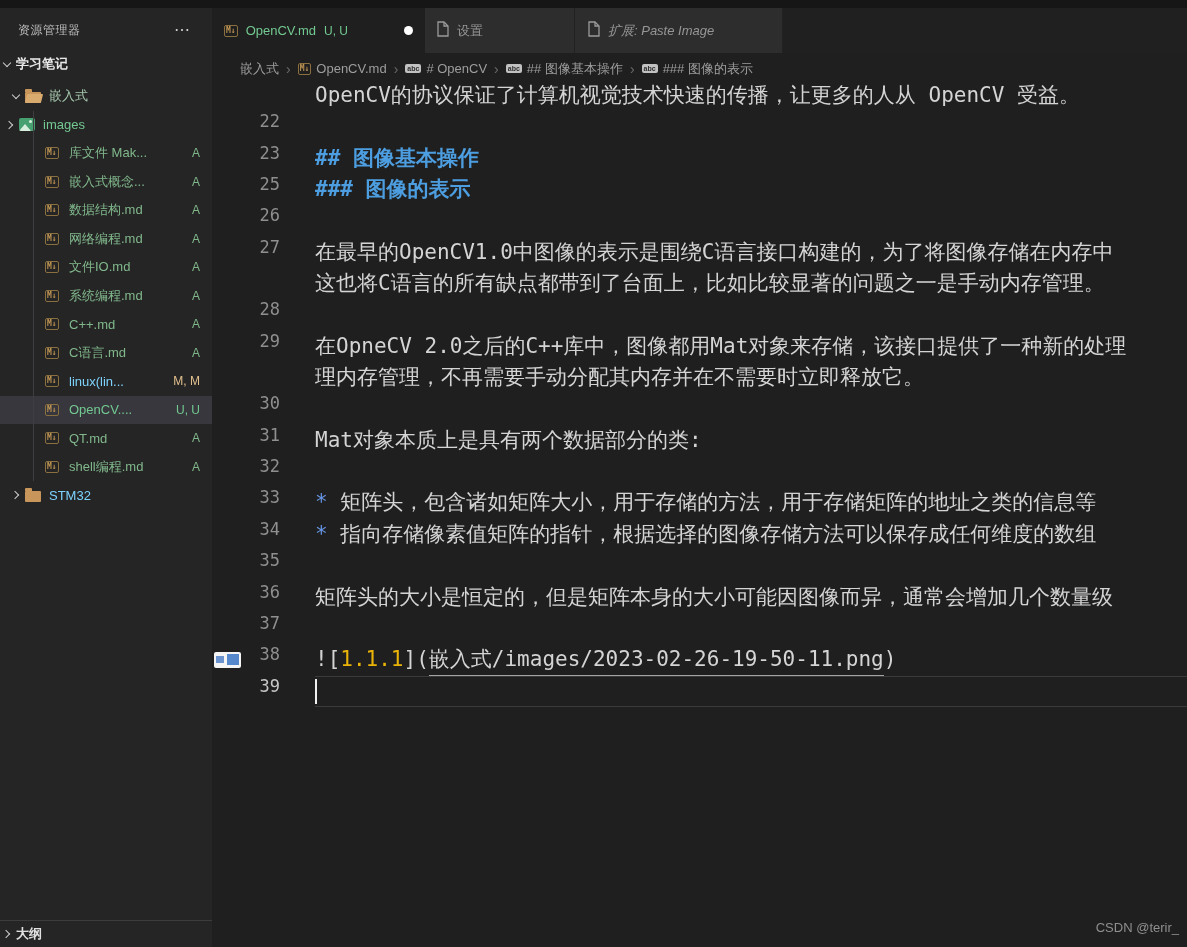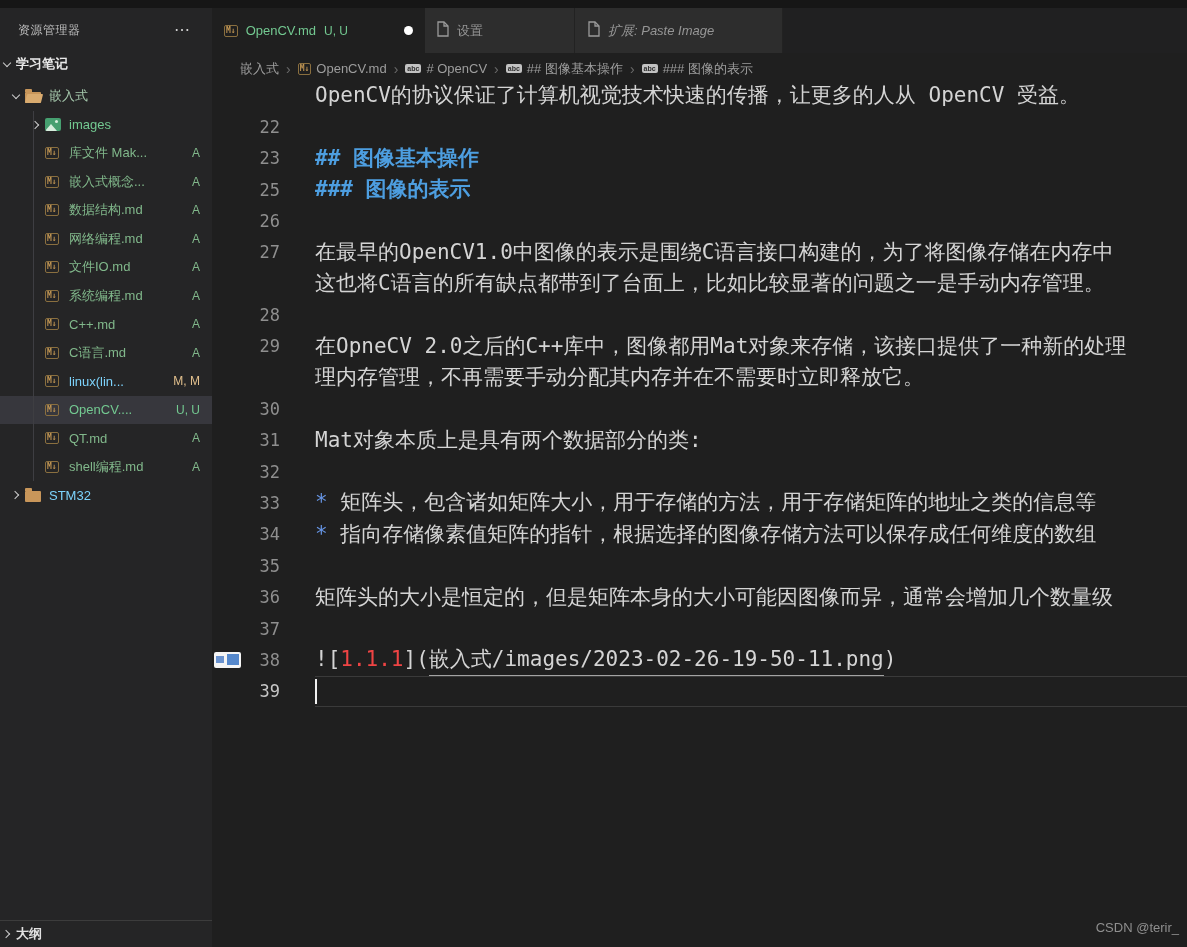--- a/index.html
+++ b/index.html
@@ -61,28 +61,28 @@
   .tab.active .tab-label,.tab.active .tab-status { color:#73c991; }
   .dirty-dot { width:9px; height:9px; border-radius:50%; background:#ffffff; margin-left:auto; cursor:pointer; }
 
   #breadcrumb { height:31px; display:flex; align-items:center; padding-left:28px; font-size:13px; color:#9d9d9d; gap:5px; background:#1f1f1f; }
   .crumb { display:flex; align-items:center; gap:5px; cursor:pointer; white-space:nowrap; }
   .crumb-sep { color:#6a6a6a; font-size:14px; margin:0 2px; }
 
   
   #editor { position:relative; height:863px; overflow:hidden; }
   #lines { position:relative; margin-top:-4px; }
-  .row { height:31.35px; display:flex; align-items:center; position:relative; }
+  .row { height:31.35px; display:flex; align-items:flex-start; position:relative; }
   .num { width:68px; text-align:right; font-family:"DejaVu Sans Mono",monospace; font-size:17px; color:#8f8f8f; flex:0 0 68px; }
   .row.active .num { color:#c6c6c6; }
   .txt { margin-left:35px; flex:1 1 auto; font-family:"DejaVu Sans Mono",monospace; font-size:21px; line-height:31.35px; white-space:pre; overflow:hidden; color:#d4d4d4; height:100%; display:flex; align-items:center; }
   .row.active .txt { box-shadow: inset 0 1px 0 #3a3a3a, inset 0 -1px 0 #3a3a3a; }
   .seg-heading { color:#4d9ee0; font-weight:bold; }
   .seg-bullet { color:#6796e6; }
-  .seg-alt { color:#ef4444; }
+  .seg-alt { color:#eab308; }
   .seg-link { border-bottom:1px solid #a3a3a3; }
   .cursor { display:inline-block; width:2px; height:25px; background:#f0f0f0; }
   .thumb { position:absolute; left:2px; top:8px; width:27px; height:16px; background:#f5f5f5; border-radius:2px; }
   .thumb .t1 { position:absolute; left:2px; top:4px; width:8px; height:7px; background:#6b93cf; }
   .thumb .t2 { position:absolute; right:2px; top:2px; width:12px; height:11px; background:#5588cc; }
 
   #watermark { position:absolute; right:8px; bottom:12px; font-size:13px; color:#8f8f8f; z-index:4; }
 </style>
 </head>
 <body>
@@ -102,21 +102,21 @@
       <div class="titem" style="padding-left: 6px;">
         <span class="chev-slot">
           <span class="chev down"></span>
         </span>
         <span class="ico-slot">
           <span class="icon-folder-open"></span>
         </span>
         <span class="tlabel c-softgreen">嵌入式</span>
         <span class="tright"><span class="gdot"></span></span>
       </div>
-      <div class="titem" style="padding-left: 26px; justify-content: center;">
+      <div class="titem" style=" justify-content: center;">
         <span class="chev-slot">
           <span class="chev right"></span>
         </span>
         <span class="ico-slot">
           <span class="icon-image"></span>
         </span>
         <span class="tlabel c-untracked">images</span>
         <span class="tright"><span class="gdot"></span></span>
       </div>
       <div class="titem" style="padding-left: 26px;">

